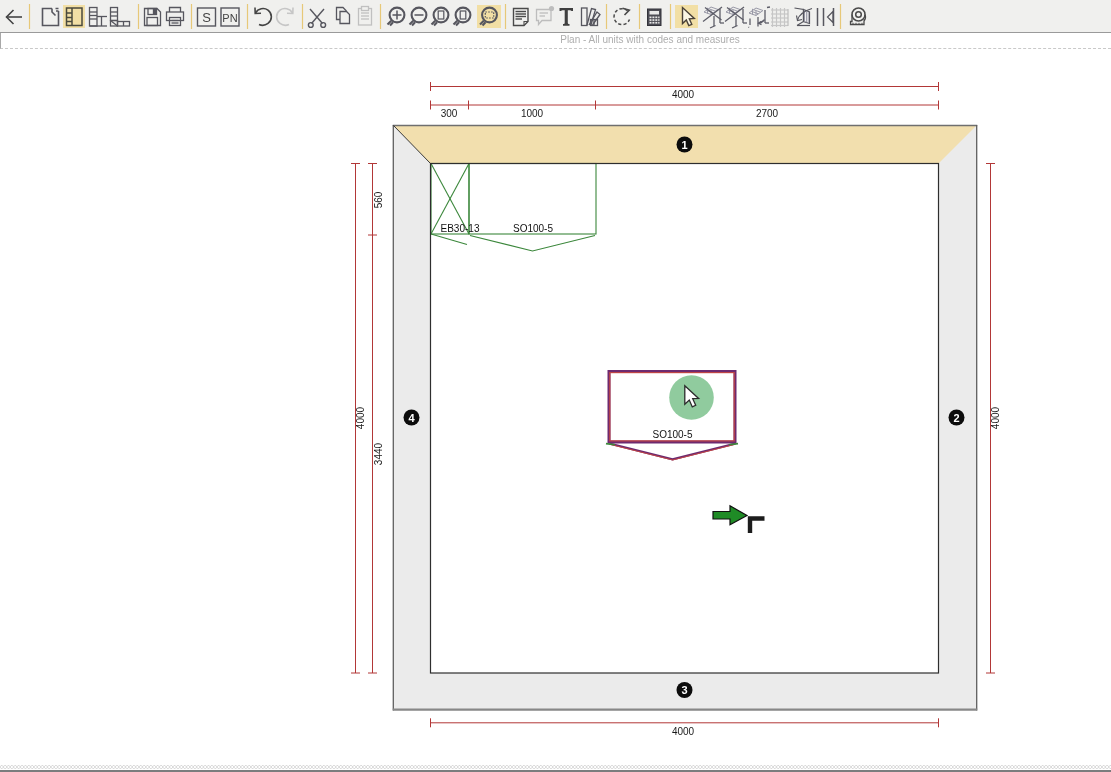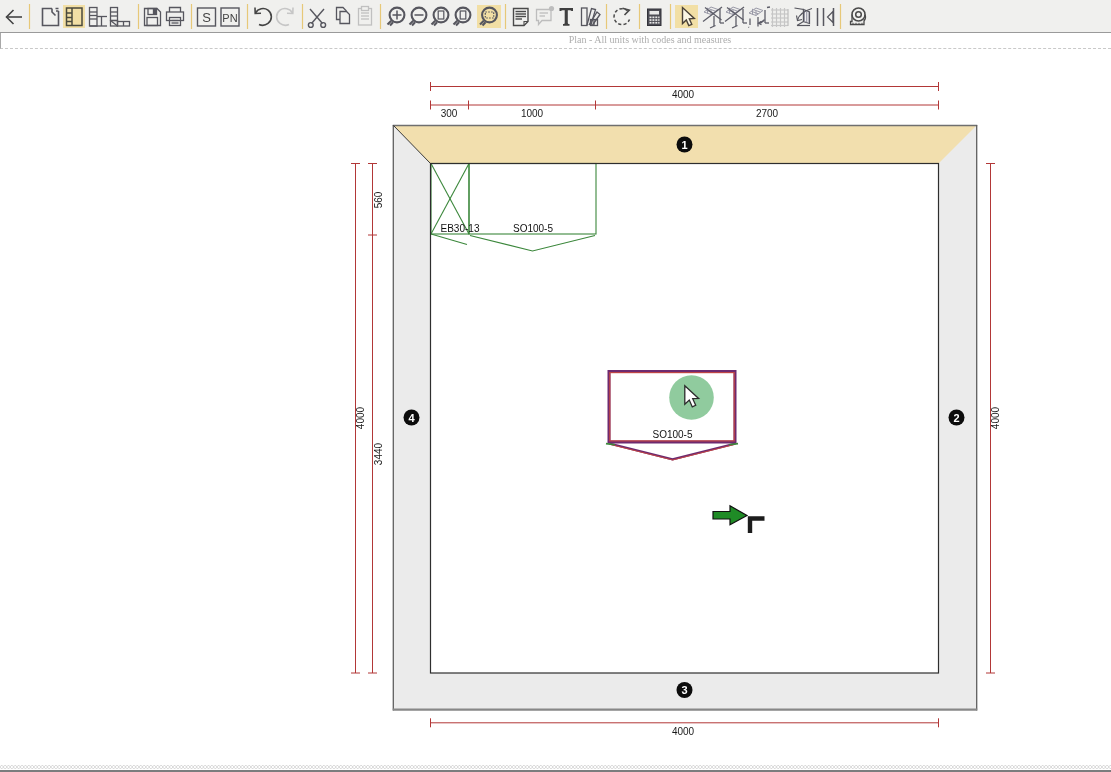--- a/index.html
+++ b/index.html
@@ -2,21 +2,21 @@
 <html><head>
 <meta charset="utf-8">
 <style>
   html,body{margin:0;padding:0;width:1111px;height:772px;overflow:hidden;
     font-family:"Liberation Sans",sans-serif;background:#ffffff;}
   #toolbar{position:absolute;left:0;top:0;width:1111px;height:32px;
     background:#f0f0ee;border-bottom:1px solid #9a9a9a;}
   #titlebar{position:absolute;left:0px;top:33px;width:1110px;height:15px;
     background:#ffffff;border-left:1px solid #a8a8a8;border-bottom:1px dashed #c9c9c9;}
   #titletext{position:absolute;left:420px;top:33px;width:460px;height:14px;
-    text-align:center;font-size:10px;color:#aeaeae;line-height:14px;font-family:Liberation Serif, serif;}
+    text-align:center;font-size:10px;color:#aeaeae;line-height:14px;}
   #canvas{position:absolute;left:0;top:48px;width:1111px;height:724px;background:#ffffff;}
   #bottomstrip{position:absolute;left:0;top:764px;width:1111px;height:6px;
     background-image:radial-gradient(circle at 1.7px 3px,#ffffff 0.7px,#dadada 1px 1.7px,rgba(255,255,255,0) 2px);
     background-size:3.4px 6px;}
   #bottombar{position:absolute;left:0;top:769.5px;width:1111px;height:2.5px;background:#7b7d7e;}
 </style>
 </head>
 <body>
 <div id="canvas"></div>
 <svg id="plan" style="position:absolute;left:0;top:0;" width="1111" height="772" viewBox="0 0 1111 772">

